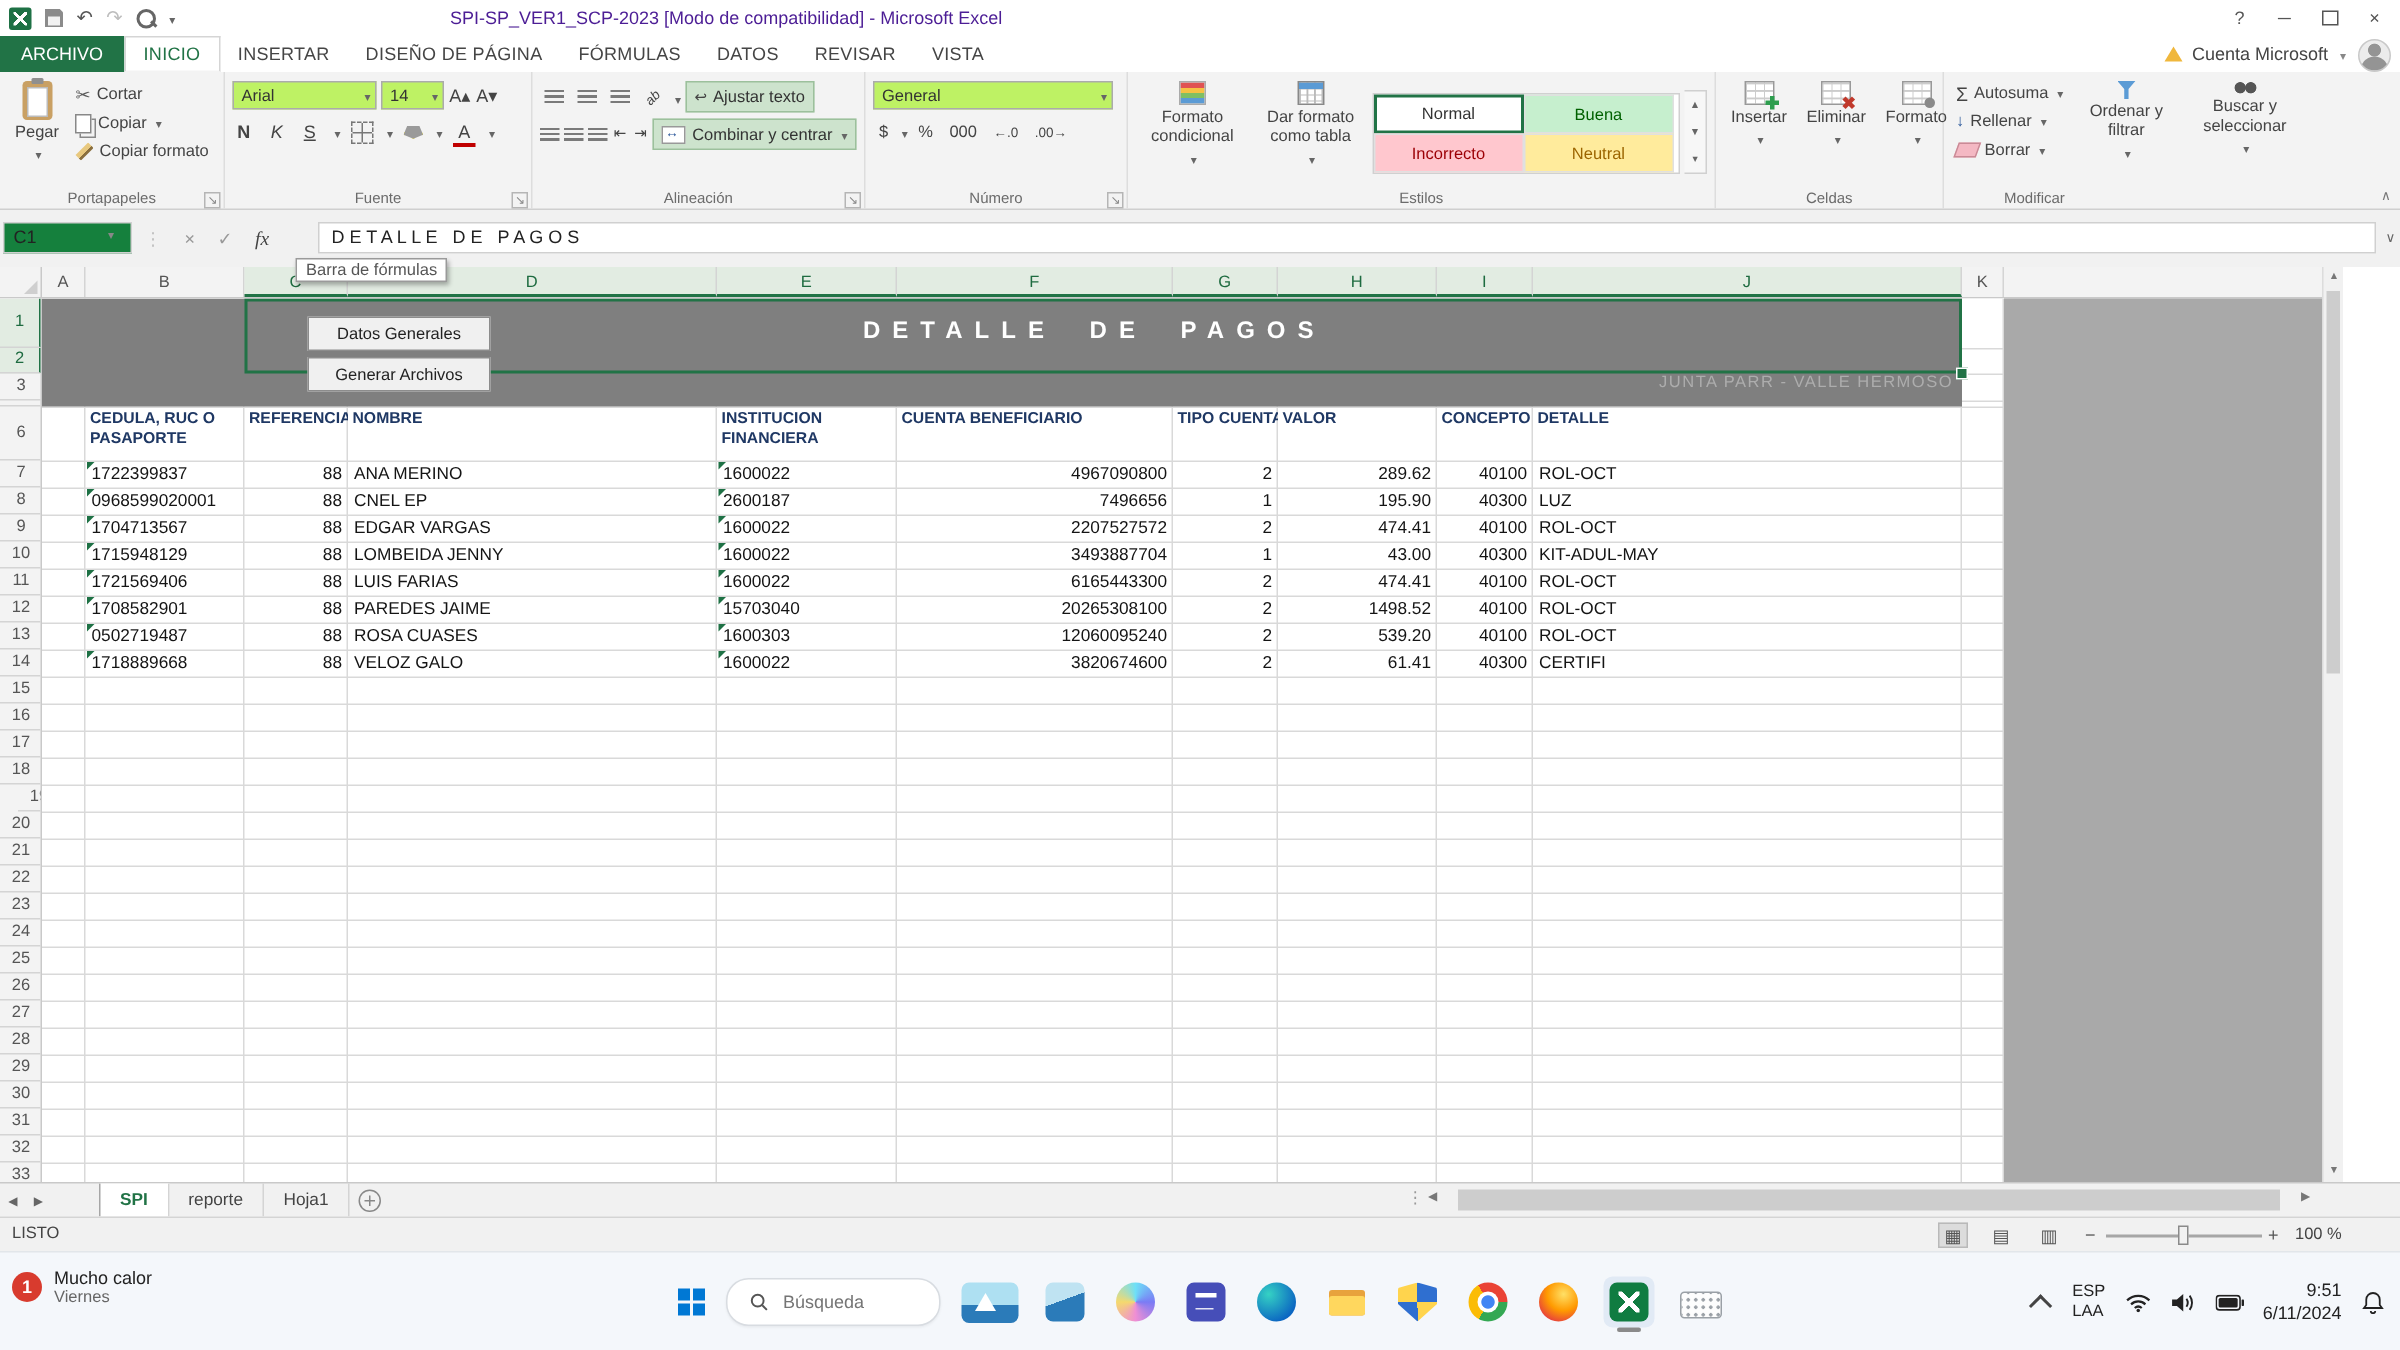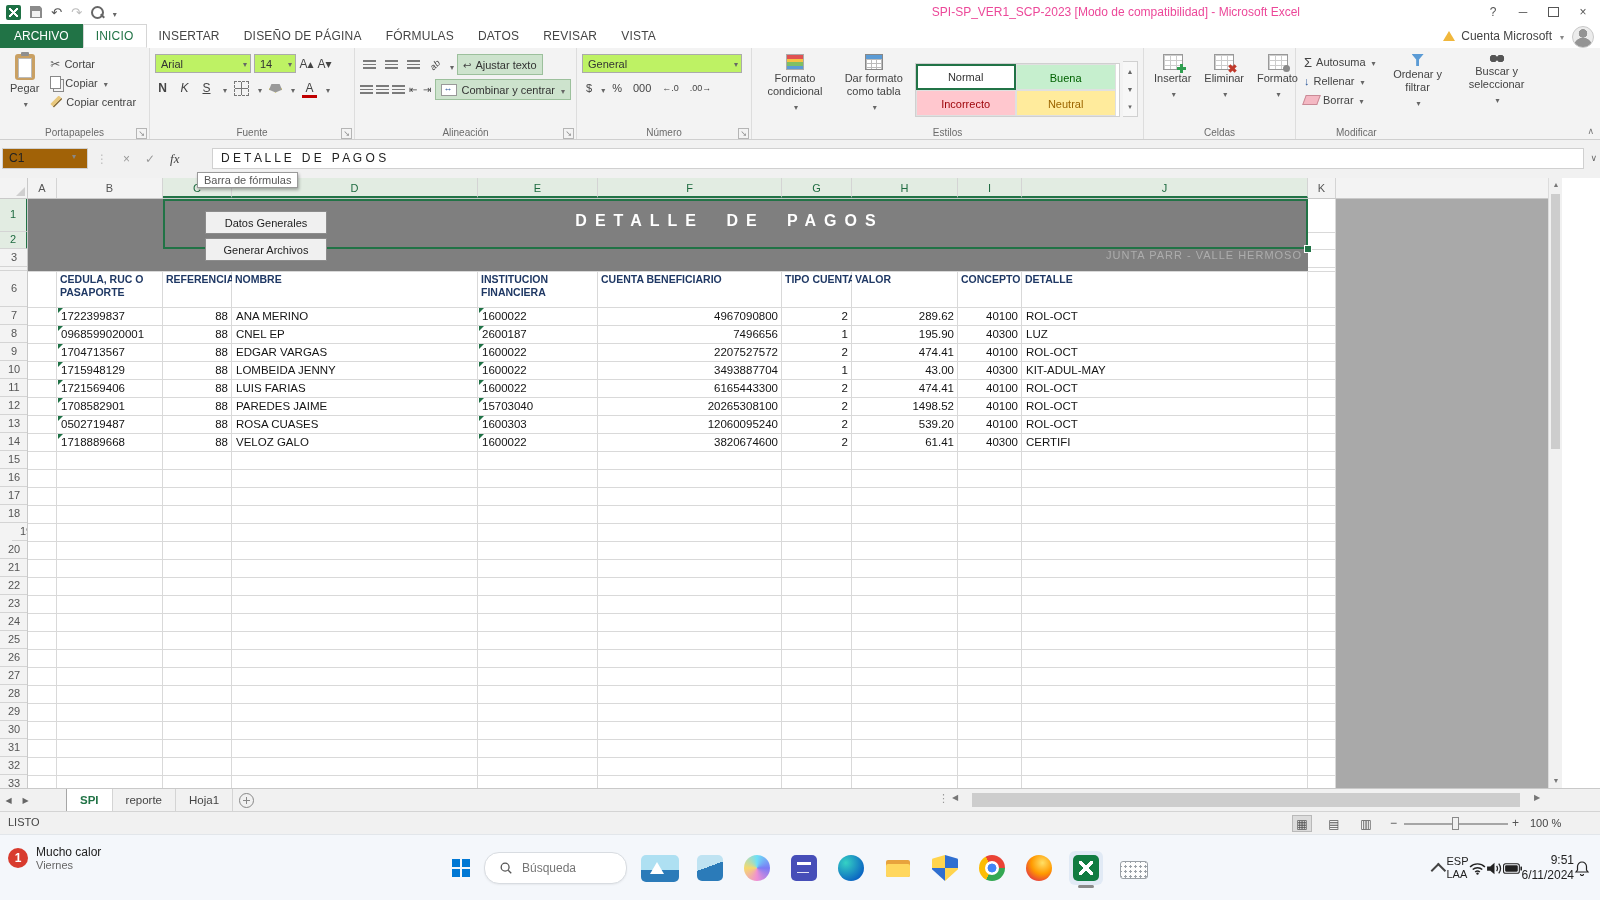--- a/index.html
+++ b/index.html
@@ -13,21 +13,21 @@
   .xlogo::after{content:"";position:absolute;inset:3px;
      background:linear-gradient(45deg,transparent 42%,#fff 42% 58%,transparent 58%),
                 linear-gradient(-45deg,transparent 42%,#fff 42% 58%,transparent 58%);}
   .i-save{width:12px;height:12px;background:#8b8b8b;clip-path:polygon(0 0,82% 0,100% 18%,100% 100%,0 100%);position:relative;display:inline-block;}
   .i-save::after{content:"";position:absolute;left:2px;top:5px;width:8px;height:6px;background:#f2f2f2;}
   .i-undo::before{content:"↶";font-size:13px;color:#555;}
   .i-redo::before{content:"↷";font-size:13px;color:#bdbdbd;}
   .i-zoomq{width:9px;height:9px;border:2px solid #666;border-radius:50%;position:relative;display:inline-block;}
   .i-zoomq::after{content:"";position:absolute;left:7px;top:7px;width:5px;height:2px;background:#666;transform:rotate(45deg);}
   .i-qmore::before{content:"▾";font-size:8px;color:#666;}
-  #titletext{position:absolute;left:300px;right:300px;top:0;height:24px;line-height:24px;text-align:right;font-size:12px;color:#ec4899;}
+  #titletext{position:absolute;left:300px;right:300px;top:0;height:24px;line-height:24px;text-align:left;font-size:12px;color:#4c1d95;}
   .winbtns{position:absolute;right:2px;top:0;display:flex;height:24px;}
   .winbtn{width:30px;height:24px;display:flex;align-items:center;justify-content:center;font-size:12px;color:#555;}
   .wmax{width:9px;height:8px;border:1px solid #555;display:inline-block;}
 
   
   #tabrow{position:absolute;left:0;top:24px;right:0;height:24px;background:#fff;display:flex;font-size:12px;}
   .ftab{background:#217346;color:#fff;padding:0 14px;display:flex;align-items:center;}
   .rtab{padding:0 12px;display:flex;align-items:center;color:#454545;letter-spacing:.2px;}
   .rtab.active{background:#fff;color:#217346;border:1px solid #d5d5d5;border-bottom:1px solid #f3f3f3;position:relative;z-index:2;}
   .acct{position:absolute;right:36px;top:0;height:24px;display:flex;align-items:center;gap:6px;font-size:12px;color:#444;}
@@ -97,21 +97,21 @@
   .ic-sum::before{content:"Σ";font-size:13px;color:#444;}
   .ic-fill::before{content:"↓";font-size:11px;color:#2b579a;}
   .ic-clear{width:13px;height:8px;background:#f4b8c3;border:1px solid #c98a96;transform:skewX(-20deg);display:inline-block;}
   .ic-sort{width:12px;height:12px;background:#5b9bd5;clip-path:polygon(0 0,100% 0,62% 45%,62% 100%,38% 100%,38% 45%);display:inline-block;}
   .ic-find{width:16px;height:9px;display:inline-block;
      background:radial-gradient(circle at 28% 50%,#555 0 3.5px,transparent 4px),radial-gradient(circle at 72% 50%,#555 0 3.5px,transparent 4px);}
   #ribcollapse{position:absolute;right:6px;bottom:3px;font-size:9px;color:#777;}
 
   
   #fbar{position:absolute;left:0;top:140px;right:0;height:38px;background:#f1f1f1;}
-  #namebox{position:absolute;left:2px;top:8px;width:86px;height:21px;background:#a16207;border:1px solid #d0d0d0;box-sizing:border-box;
+  #namebox{position:absolute;left:2px;top:8px;width:86px;height:21px;background:#15803d;border:1px solid #d0d0d0;box-sizing:border-box;
      font-size:12px;line-height:19px;padding:0 6px;color:#222;}
   #nbdd{position:absolute;left:72px;top:12px;font-size:8px;color:#888;}
   #fxbtns{position:absolute;left:96px;top:8px;height:21px;display:flex;align-items:center;gap:15px;font-size:12px;color:#999;}
   .fx{font-family:"Liberation Serif","DejaVu Serif",serif;font-style:italic;color:#444;font-size:13px;}
   #ffield{position:absolute;left:212px;top:8px;right:16px;height:21px;background:#fff;border:1px solid #d0d0d0;box-sizing:border-box;
      font-size:12px;line-height:19px;padding:0 8px;color:#222;white-space:pre;overflow:hidden;}
   #fchev{position:absolute;right:3px;top:13px;font-size:9px;color:#666;}
   #tooltip{position:absolute;left:197px;top:172px;background:#fff;border:1px solid #9a9a9a;box-shadow:1px 2px 3px rgba(0,0,0,.3);
      font-size:11px;color:#555;padding:1px 6px;z-index:60;white-space:nowrap;}
 
@@ -202,21 +202,21 @@
   .chrome-icon{border-radius:50%;position:relative;background:conic-gradient(from -30deg,#ea4335 0 33%,#34a853 33% 66%,#fbbc05 66%);}
   .chrome-icon::after{content:"";position:absolute;left:6px;top:6px;width:14px;height:14px;border-radius:50%;
      background:radial-gradient(circle,#4285f4 0 42%,#fff 48%);}
   .firefox-icon{border-radius:50%;background:radial-gradient(circle at 63% 30%,#ffe066,#ff9a00 45%,#e8443a 78%,#b5007f);}
   .excel-taskbar-icon{background:#107c41;position:relative;}
   .excel-taskbar-icon::after{content:"";position:absolute;inset:6px;
      background:linear-gradient(45deg,transparent 42%,#fff 42% 58%,transparent 58%),
                 linear-gradient(-45deg,transparent 42%,#fff 42% 58%,transparent 58%);}
   .keyboard-icon{width:28px;height:18px;margin-top:4px;background:#fdfdfd;border:1px solid #9aa0a6;border-radius:3px;box-sizing:border-box;
      background-image:radial-gradient(#9aa0a6 1px,transparent 1.2px);background-size:5px 5px;background-position:2px 2px;}
-  #tray{position:absolute;right:10px;top:0;height:66px;display:flex;align-items:center;}
+  #tray{position:absolute;right:10px;top:0;height:66px;display:flex;align-items:center;gap:13px;}
   .chev{width:9px;height:9px;border-left:2px solid #444;border-top:2px solid #444;transform:rotate(45deg) translateY(3px);}
   .langs{display:flex;flex-direction:column;align-items:flex-start;font-size:11px;color:#222;line-height:13px;}
   .timeblock{display:flex;flex-direction:column;align-items:flex-end;font-size:12px;color:#222;line-height:15px;}
 </style>
 </head>
 <body>
 
 <div id="screen">
 
   <div id="titlebar">
@@ -270,21 +270,21 @@
             <span class="ic-cut"></span>
             <span>Cortar</span>
           </div>
           <div class="minibtn">
             <span class="ic-copy"></span>
             <span>Copiar</span>
             <span class="dd"></span>
           </div>
           <div class="minibtn">
             <span class="ic-brush"></span>
-            <span>Copiar centrar</span>
+            <span>Copiar formato</span>
           </div>
         </div>
       </div>
       <div class="rg-label">Portapapeles</div>
       <span class="dlg"></span>
     </div>
 
     <div class="rg" style="width:205px">
       <div class="rowflex" style="margin:3px 0 6px">
         <div class="combo" style="width:96px">Arial</div>

